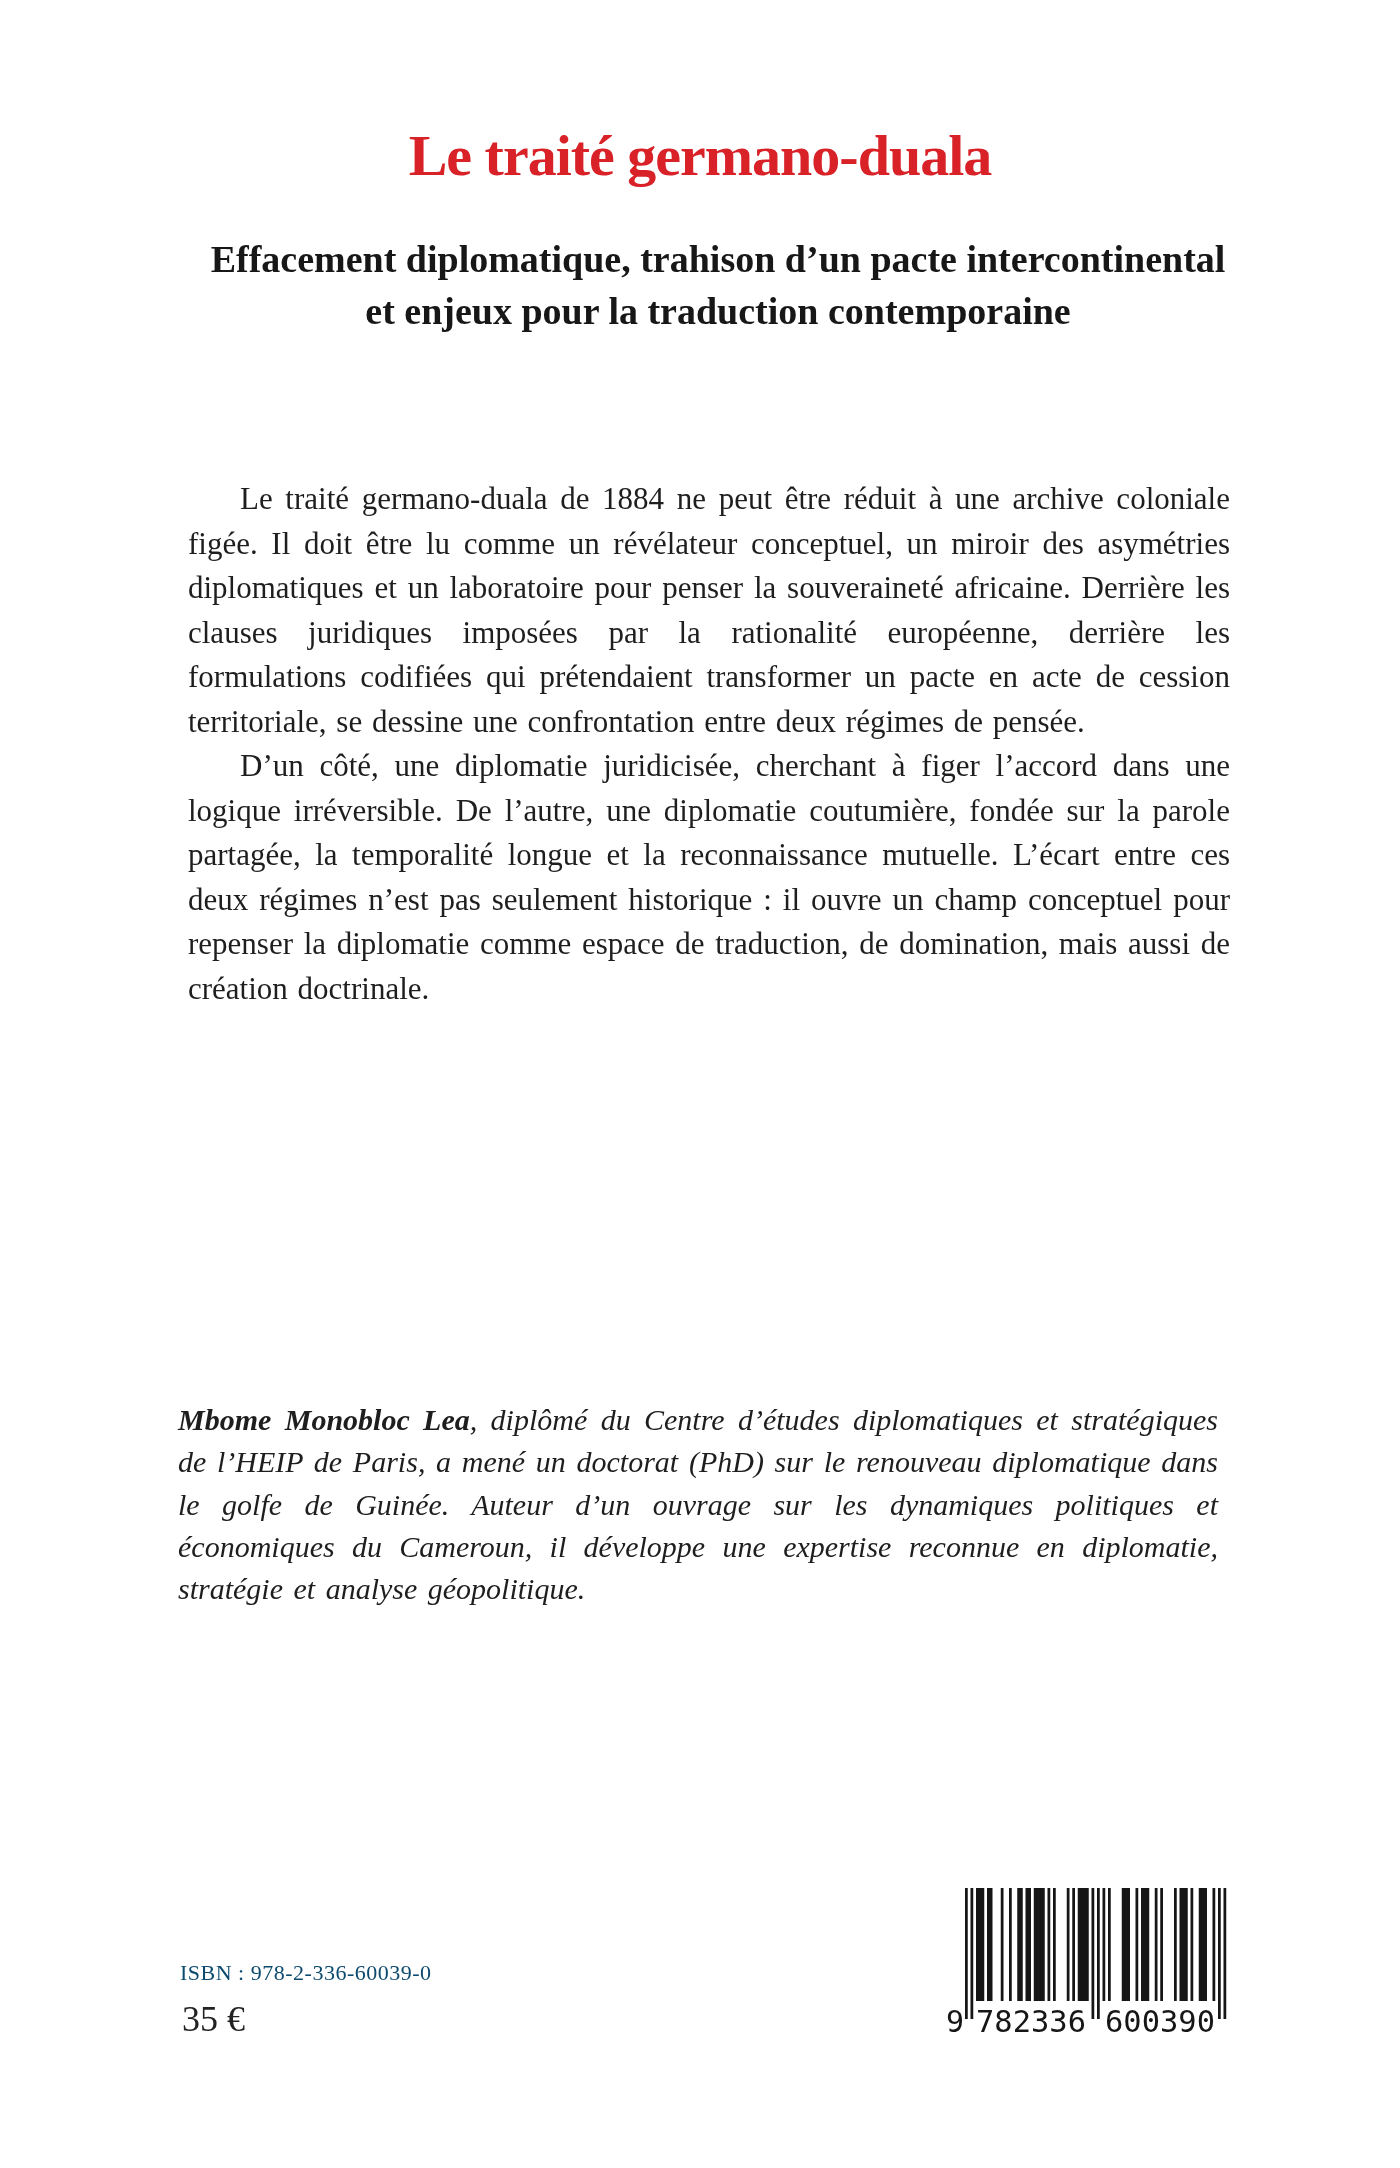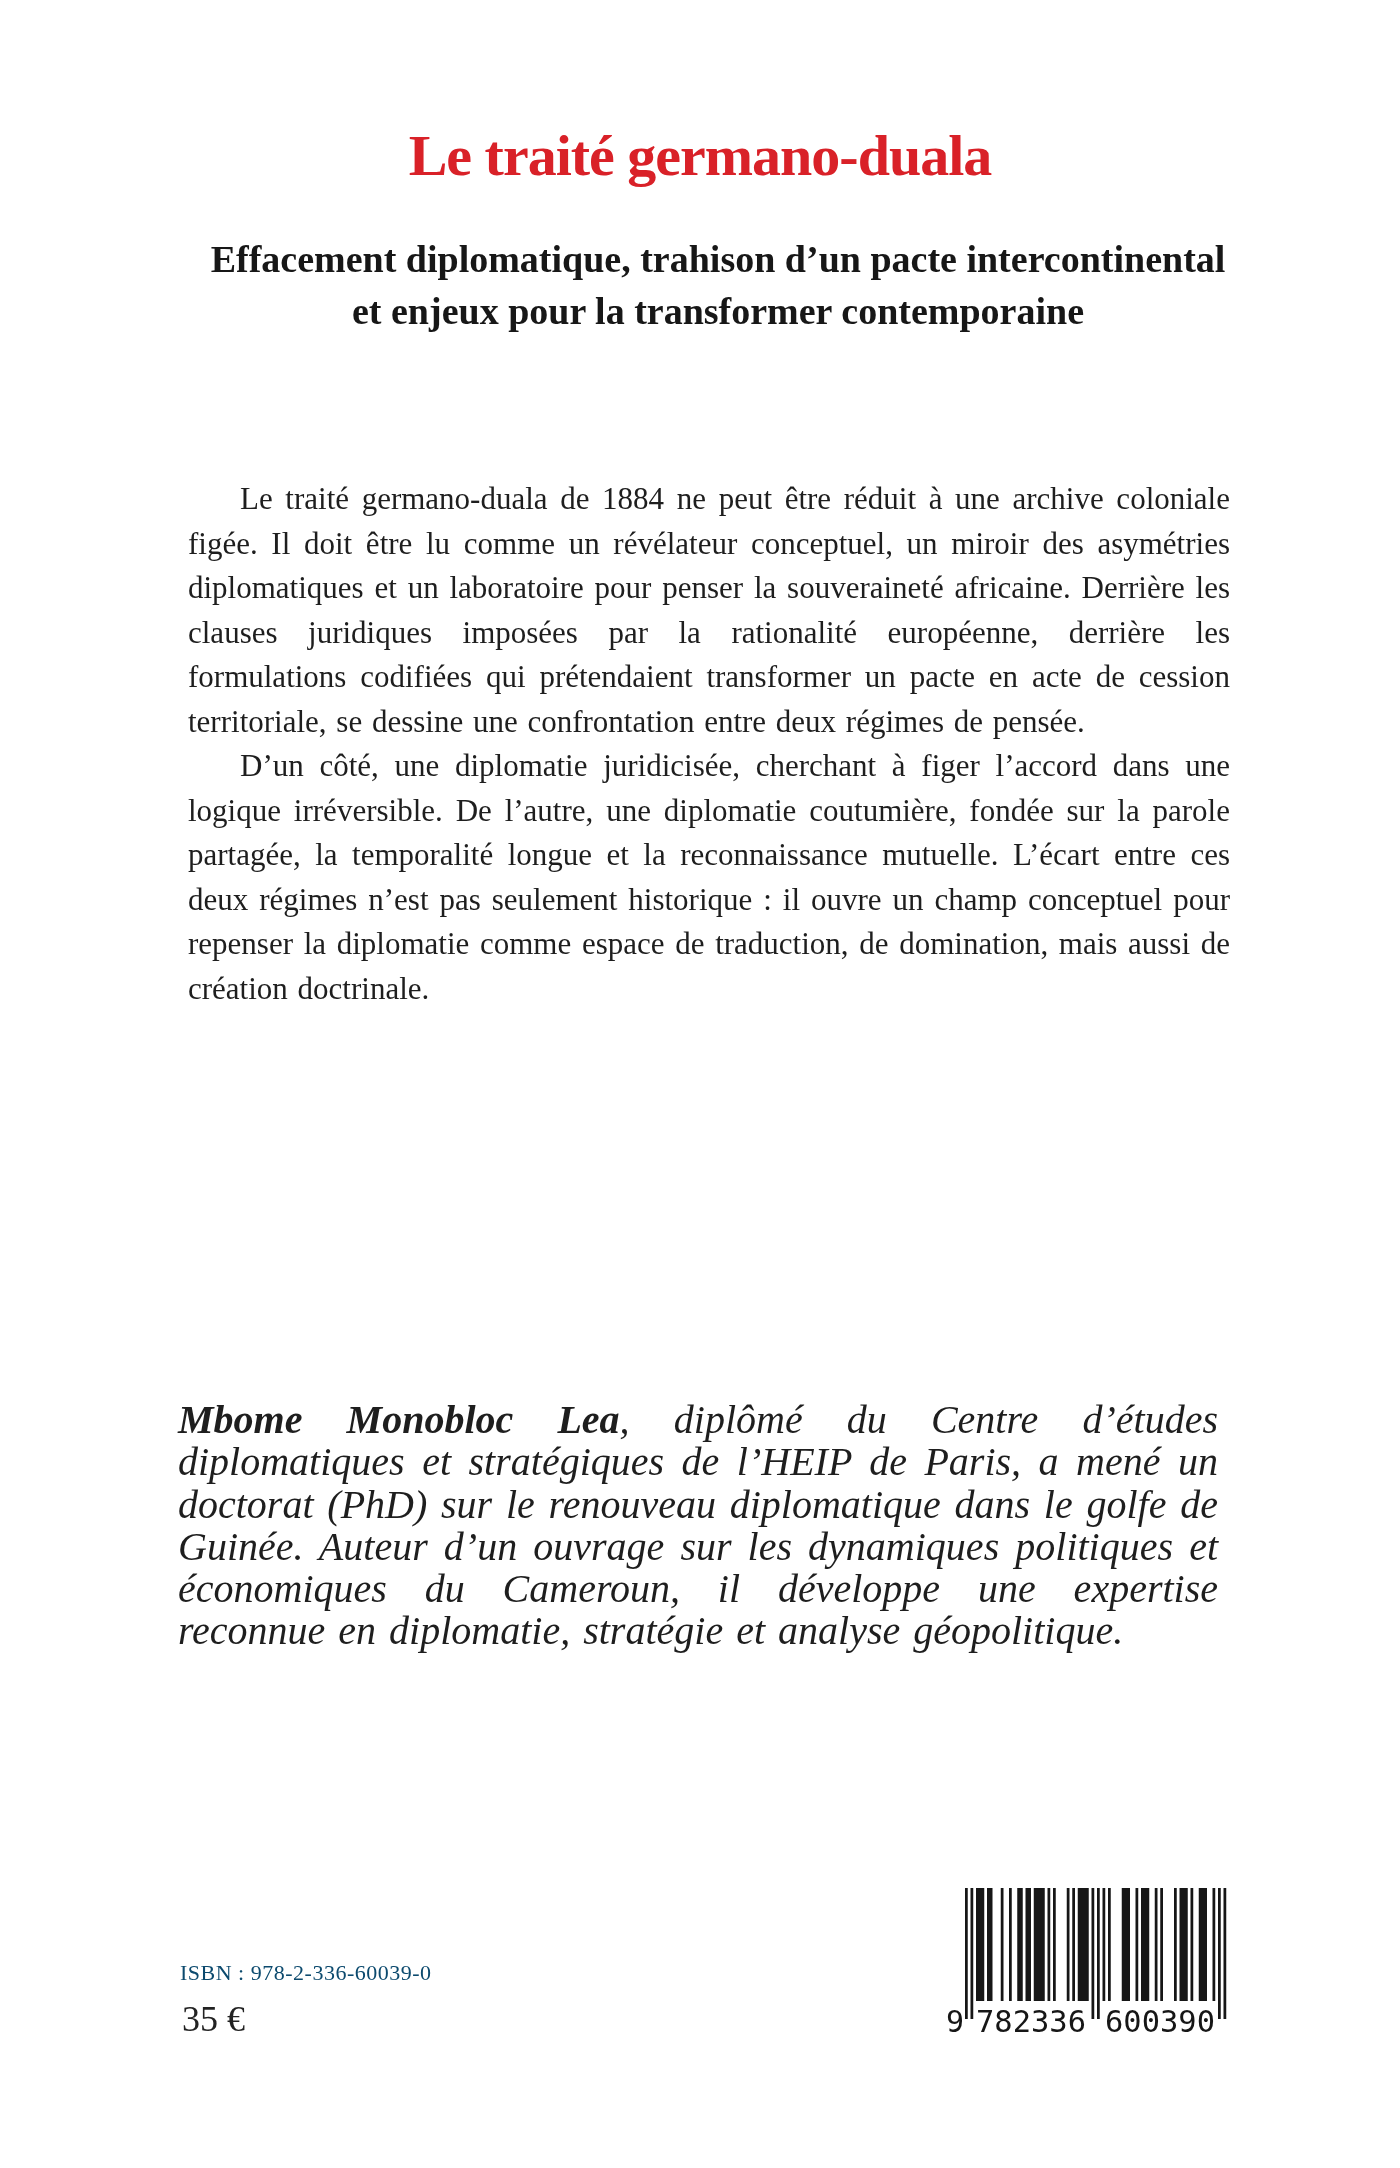--- a/index.html
+++ b/index.html
@@ -54,21 +54,21 @@
     color: #1e1e1e;
   }
   .synopsis p { margin: 0; text-indent: 52px; }
 
   .bio {
     position: absolute;
     top: 1399px;
     left: 178px;
     width: 1040px;
     margin: 0;
-    font-size: 40px;
+    font-size: 30px;
     line-height: 42.3px;
     font-style: italic;
     text-align: justify;
     word-spacing: 3px;
     color: #1e1e1e;
   }
   .bio .bio-name { font-weight: 700; font-style: italic; }
 
   .isbn {
     position: absolute;
@@ -103,21 +103,21 @@
 </style>
 </head>
 <body>
 
 <div class="page">
 
   <h1 class="title">Le traité germano-duala</h1>
 
   <h2 class="subtitle">
     <span class="subtitle-line">Effacement diplomatique, trahison d’un pacte intercontinental</span>
-    <span class="subtitle-line">et enjeux pour la transformer contemporaine</span>
+    <span class="subtitle-line">et enjeux pour la traduction contemporaine</span>
   </h2>
 
   <div class="synopsis">
     <p class="para">Le traité germano-duala de 1884 ne peut être réduit à une archive coloniale figée. Il doit être lu comme un révélateur conceptuel, un miroir des asymétries diplomatiques et un laboratoire pour penser la souveraineté africaine. Derrière les clauses juridiques imposées par la rationalité européenne, derrière les formulations codifiées qui prétendaient transformer un pacte en acte de cession territoriale, se dessine une confrontation entre deux régimes de pensée.</p>
     <p class="para">D’un côté, une diplomatie juridicisée, cherchant à figer l’accord dans une logique irréversible. De l’autre, une diplomatie coutumière, fondée sur la parole partagée, la temporalité longue et la reconnaissance mutuelle. L’écart entre ces deux régimes n’est pas seulement historique : il ouvre un champ conceptuel pour repenser la diplomatie comme espace de traduction, de domination, mais aussi de création doctrinale.</p>
   </div>
 
   <p class="bio"><span class="bio-name">Mbome Monobloc Lea</span><span>, diplômé du Centre d’études diplomatiques et stratégiques de l’HEIP de Paris, a mené un doctorat (PhD) sur le renouveau diplomatique dans le golfe de Guinée. Auteur d’un ouvrage sur les dynamiques politiques et économiques du Cameroun, il développe une expertise reconnue en diplomatie, stratégie et analyse géopolitique.</span></p>
 
   <div class="isbn">ISBN : 978-2-336-60039-0</div>

